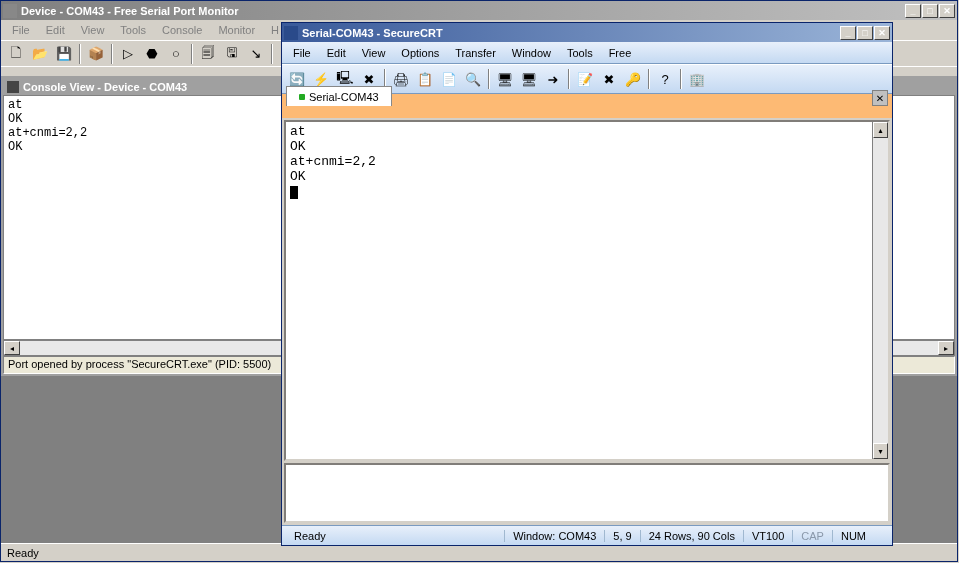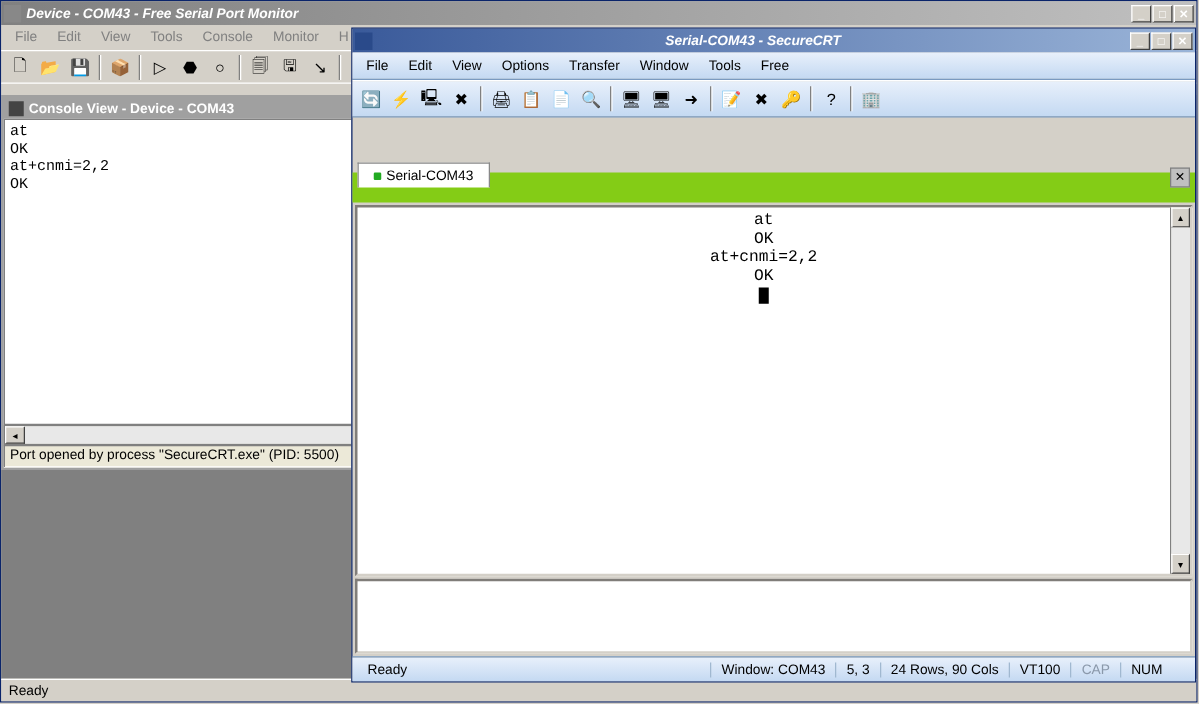--- a/index.html
+++ b/index.html
@@ -8,41 +8,41 @@
   font-family: Tahoma, Arial, sans-serif;
   font-size: 11px;
   background: #d4d0c8;
   overflow: hidden;
   position: relative;
 }
 .win { position: absolute; border: 1px solid #0a246a; background: #d4d0c8; display: flex; flex-direction: column; }
 .titlebar { height: 19px; background: linear-gradient(to right, #4a5f9a, #c0c8dc); display: flex; align-items: center; padding: 0 2px; color: #fff; font-size: 11px; font-weight: bold; }
 .titlebar.inactive { background: linear-gradient(to right, #808080, #c0c0c0); }
 .title-icon { width: 14px; height: 14px; margin-right: 4px; background: #888; display: inline-block; }
-.title-text { flex: 1; overflow: hidden; white-space: nowrap; font-style: italic; }
+.title-text { flex: 1; overflow: hidden; white-space: nowrap; }
 .win-btns { display: flex; gap: 0; }
 .win-btn { width: 16px; height: 14px; background: #d4d0c8; border: 1px solid #fff; border-right-color: #404040; border-bottom-color: #404040; font-size: 9px; display: flex; align-items: center; justify-content: center; margin-left: 1px; cursor: pointer; font-family: Arial; }
 .menubar { height: 20px; background: #d4d0c8; display: flex; align-items: center; padding: 0 4px; font-size: 11px; gap: 2px; }
 .menubar .item { padding: 2px 7px; cursor: pointer; }
 .toolbar { height: 26px; background: #d4d0c8; border-top: 1px solid #fff; display: flex; align-items: center; padding: 0 4px; gap: 2px; }
 .tbtn { width: 22px; height: 22px; display: flex; align-items: center; justify-content: center; cursor: pointer; font-size: 13px; border: 1px solid transparent; }
 .tsep { width: 2px; height: 20px; border-left: 1px solid #808080; border-right: 1px solid #fff; margin: 0 2px; }
 .content-area { flex: 1; background: #a0a0a0; padding: 2px; display: flex; flex-direction: column; overflow: hidden; }
 .panel-title { height: 17px; background: #a0a0a0; color: #fff; font-weight: bold; font-size: 11px; padding: 2px 4px; display: flex; align-items: center; }
 .panel-title .icon { width: 12px; height: 12px; background: #444; margin-right: 4px; }
 .terminal { flex: 1; background: #fff; border: 1px solid #808080; font-family: 'Courier New', monospace; font-size: 12px; padding: 2px 4px; overflow: auto; white-space: pre; line-height: 14px; }
 .scrollbar-h { height: 16px; background: #d4d0c8; border: 1px solid #808080; display: flex; }
 .scrollbar-h .arrow { width: 16px; height: 14px; background: #d4d0c8; border: 1px solid #fff; border-right-color: #404040; border-bottom-color: #404040; font-size: 8px; display: flex; align-items: center; justify-content: center; }
 .statusbar { height: 18px; background: #d4d0c8; border-top: 1px solid #fff; font-size: 11px; padding: 2px 6px; display: flex; align-items: center; }
 
 
-.win2 { left: 281px; top: 22px; width: 676px; height: 524px; text-align: center; }
+.win2 { left: 281px; top: 22px; width: 612px; height: 524px; }
 .menubar2 { background: linear-gradient(to bottom, #e8f0fb, #c4d9f2); border-bottom: 1px solid #7a9ac0; height: 22px; }
 .toolbar2 { background: linear-gradient(to bottom, #e8f0fb, #c4d9f2); border-bottom: 1px solid #7a9ac0; height: 30px; }
-.tabs-row { height: 22px; background: #84cc16; display: flex; align-items: flex-end; padding: 12px 4px; margin-top: 44px; }
+.tabs-row { height: 22px; background: #fdba74; display: flex; align-items: flex-end; padding: 12px 4px; }
 .tab { height: 20px; background: #fff; border: 1px solid #888; border-bottom: none; padding: 2px 12px; font-size: 11px; display: flex; align-items: center; gap: 4px; position: relative; }
 .tab .led { width: 6px; height: 6px; background: #2a2; border-radius: 1px; }
 .tabs-close { margin-left: auto; width: 16px; height: 16px; background: #c0c0c0; border: 1px solid #808080; font-size: 10px; display: flex; align-items: center; justify-content: center; cursor: pointer; }
 .term2-wrap { flex: 1; display: flex; background: #fff; border: 2px inset #d4d0c8; margin: 2px; }
 .term2 { flex: 1; font-family: 'Courier New', monospace; font-size: 13px; padding: 2px 4px; white-space: pre; line-height: 15px; }
 .cursor-block { display: inline-block; width: 8px; height: 13px; background: #000; vertical-align: text-bottom; }
 .term2-scroll { width: 16px; background: #d4d0c8; border-left: 1px solid #808080; display: flex; flex-direction: column; }
 .term2-scroll .arrow { height: 16px; background: #d4d0c8; border: 1px solid #fff; border-right-color: #404040; border-bottom-color: #404040; font-size: 8px; display: flex; align-items: center; justify-content: center; }
 .term2-scroll .track { flex: 1; background: #e8e8e8; }
 .input-pane { height: 60px; background: #fff; border: 2px inset #d4d0c8; margin: 0 2px 2px 2px; }
@@ -182,20 +182,20 @@
       <div class="arrow">▴</div>
       <div class="track"></div>
       <div class="arrow">▾</div>
     </div>
   </div>
   <div class="input-pane"></div>
   <div class="status2">
     <span class="seg">Ready</span>
     <span class="spacer"></span>
     <span class="seg">Window: COM43</span>
-    <span class="seg">5,   3</span>
+    <span class="seg">5,   9</span>
     <span class="seg">24 Rows, 90 Cols</span>
     <span class="seg">VT100</span>
     <span class="seg dim">CAP</span>
     <span class="seg">NUM</span>
     <span class="grip"></span>
   </div>
 </div>
 
 </body></html>

